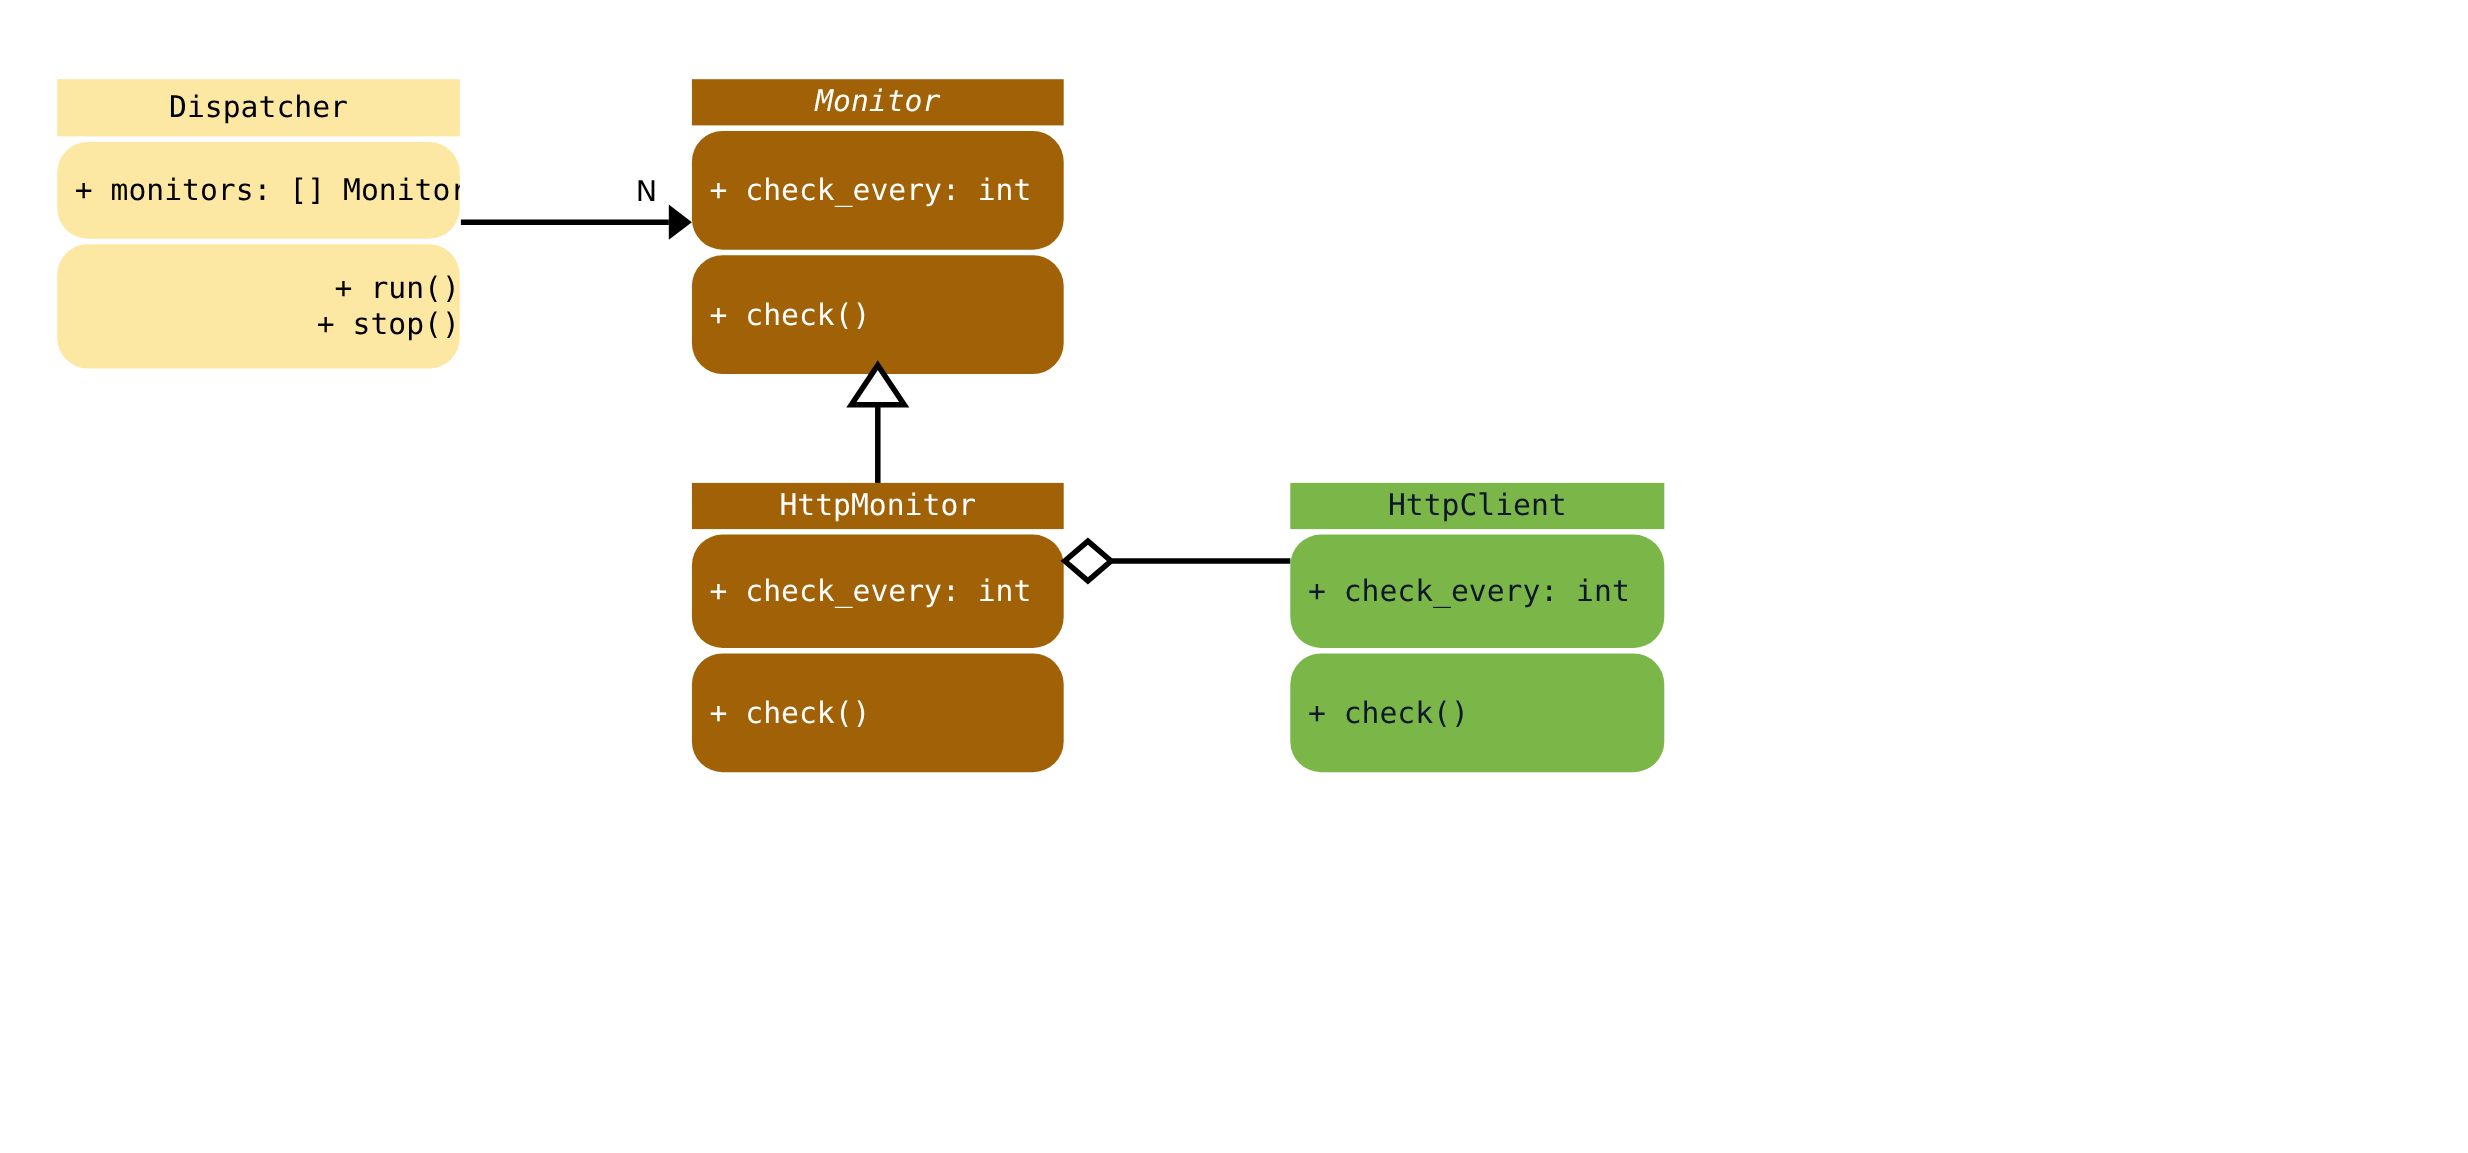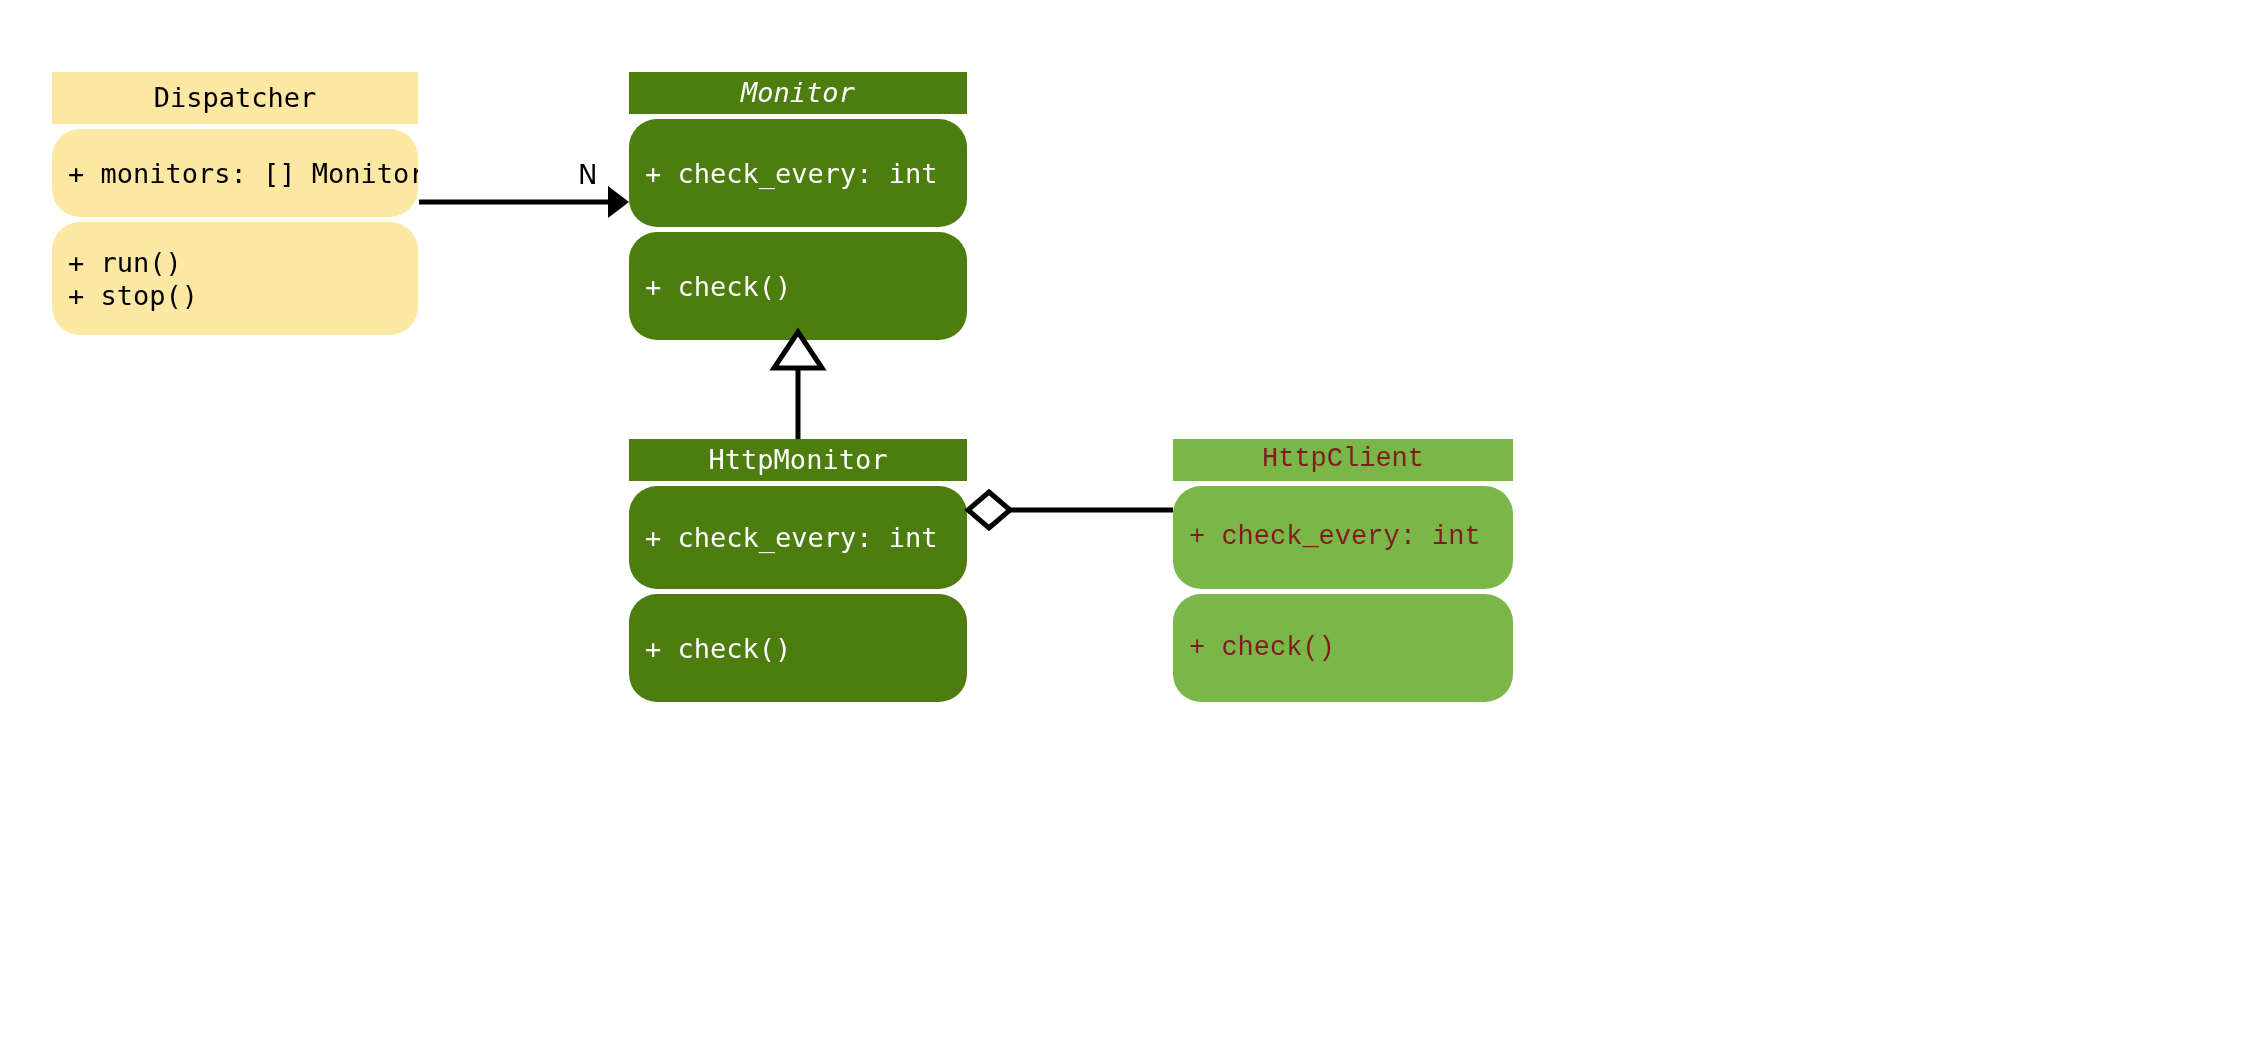--- a/index.html
+++ b/index.html
@@ -60,33 +60,33 @@
     font-size: 27px;
     line-height: 33px;
     white-space: pre;
   }
 
   
   .theme-yellow .compartment { background: #fce8a2; }
   .theme-yellow .cls-name,
   .theme-yellow .member { color: #000000; }
 
-  .theme-blue .compartment { background: #4d7c0f; }
+  .theme-blue .compartment { background: #a16207; }
   .theme-blue .cls-name,
   .theme-blue .member { color: #ffffff; }
 
   .theme-green .compartment { background: #7ab648; }
   .theme-green .cls-name,
-  .theme-green .member { color: #7f1d1d; font-family: Liberation Mono, monospace; }
+  .theme-green .member { color: #0f172a; }
 
   
   #class-dispatcher { left: 52px;   top: 52px;  width: 366px; }
   #class-dispatcher .c-title { height: 52px; }
   #class-dispatcher .c-attrs { height: 88px; }
-  #class-dispatcher .c-ops   { height: 113px; }
+  #class-dispatcher .c-ops   { height: 113px; align-items: flex-end; }
 
   #class-monitor { left: 629px; top: 52px; width: 338px; }
   #class-monitor .c-title { height: 42px; }
   #class-monitor .c-attrs { height: 108px; }
   #class-monitor .c-ops   { height: 108px; }
 
   #class-httpmonitor { left: 629px; top: 419px; width: 338px; }
   #class-httpmonitor .c-title { height: 42px; }
   #class-httpmonitor .c-attrs { height: 103px; }
   #class-httpmonitor .c-ops   { height: 108px; }

